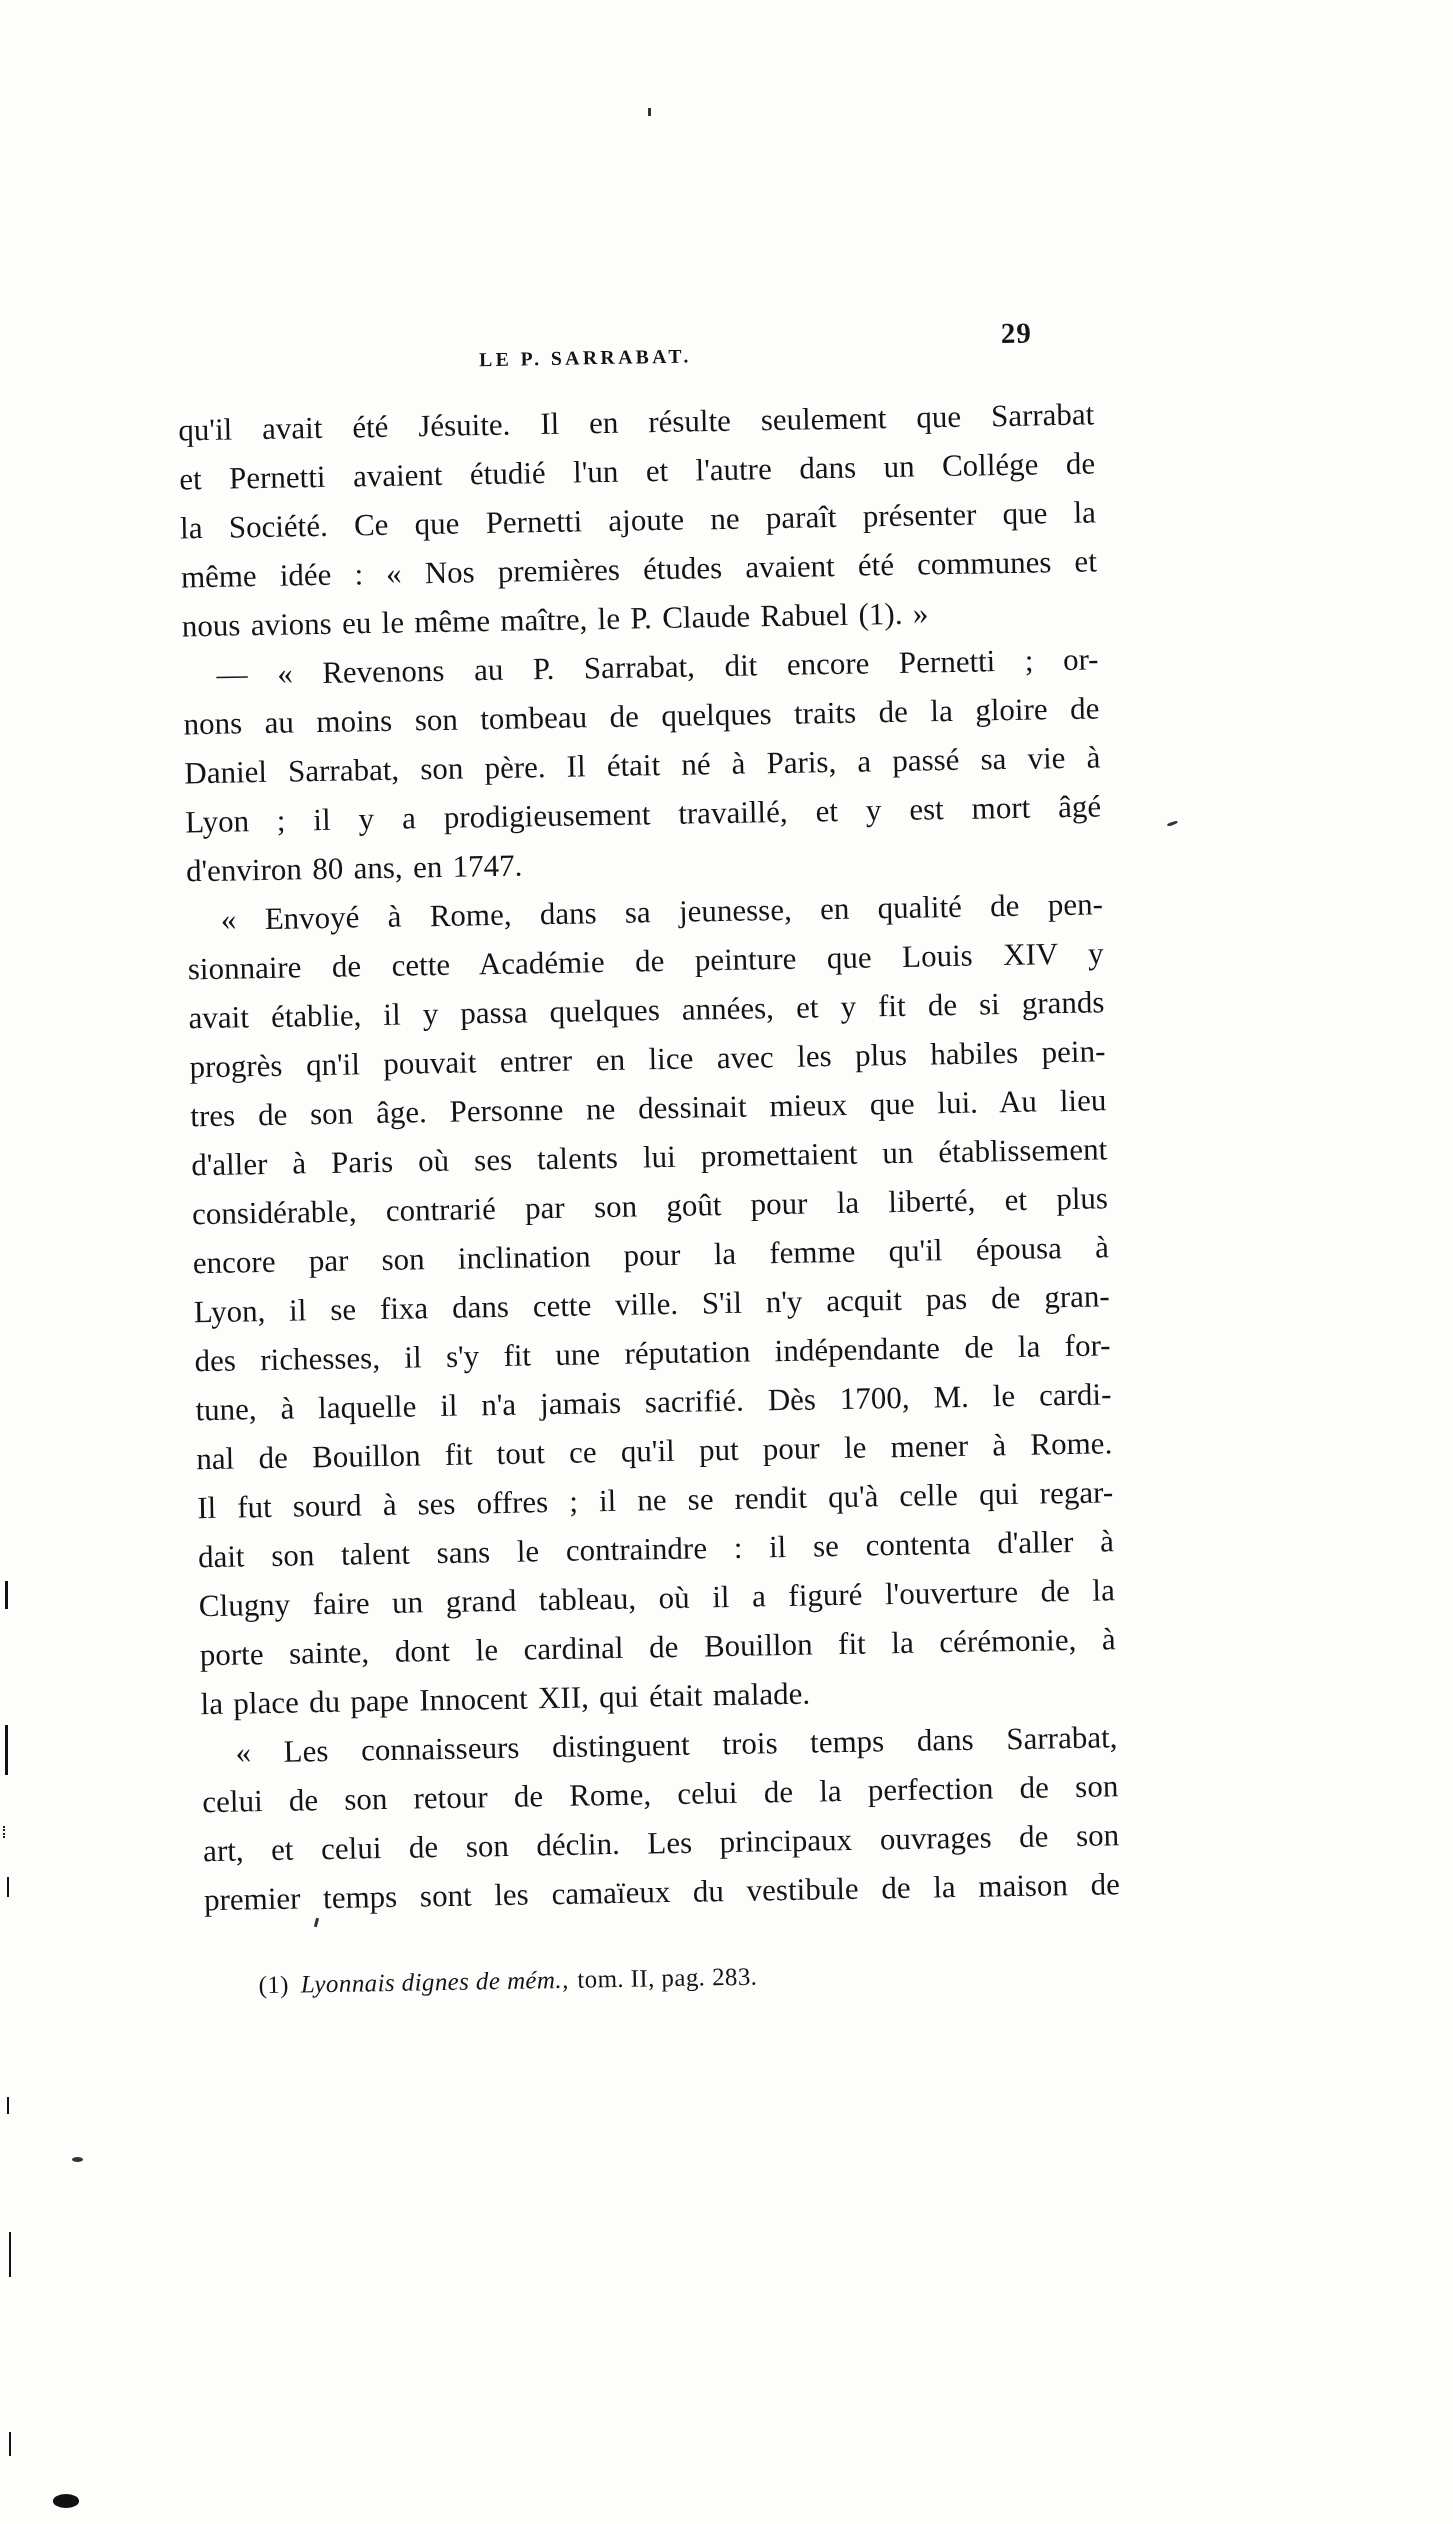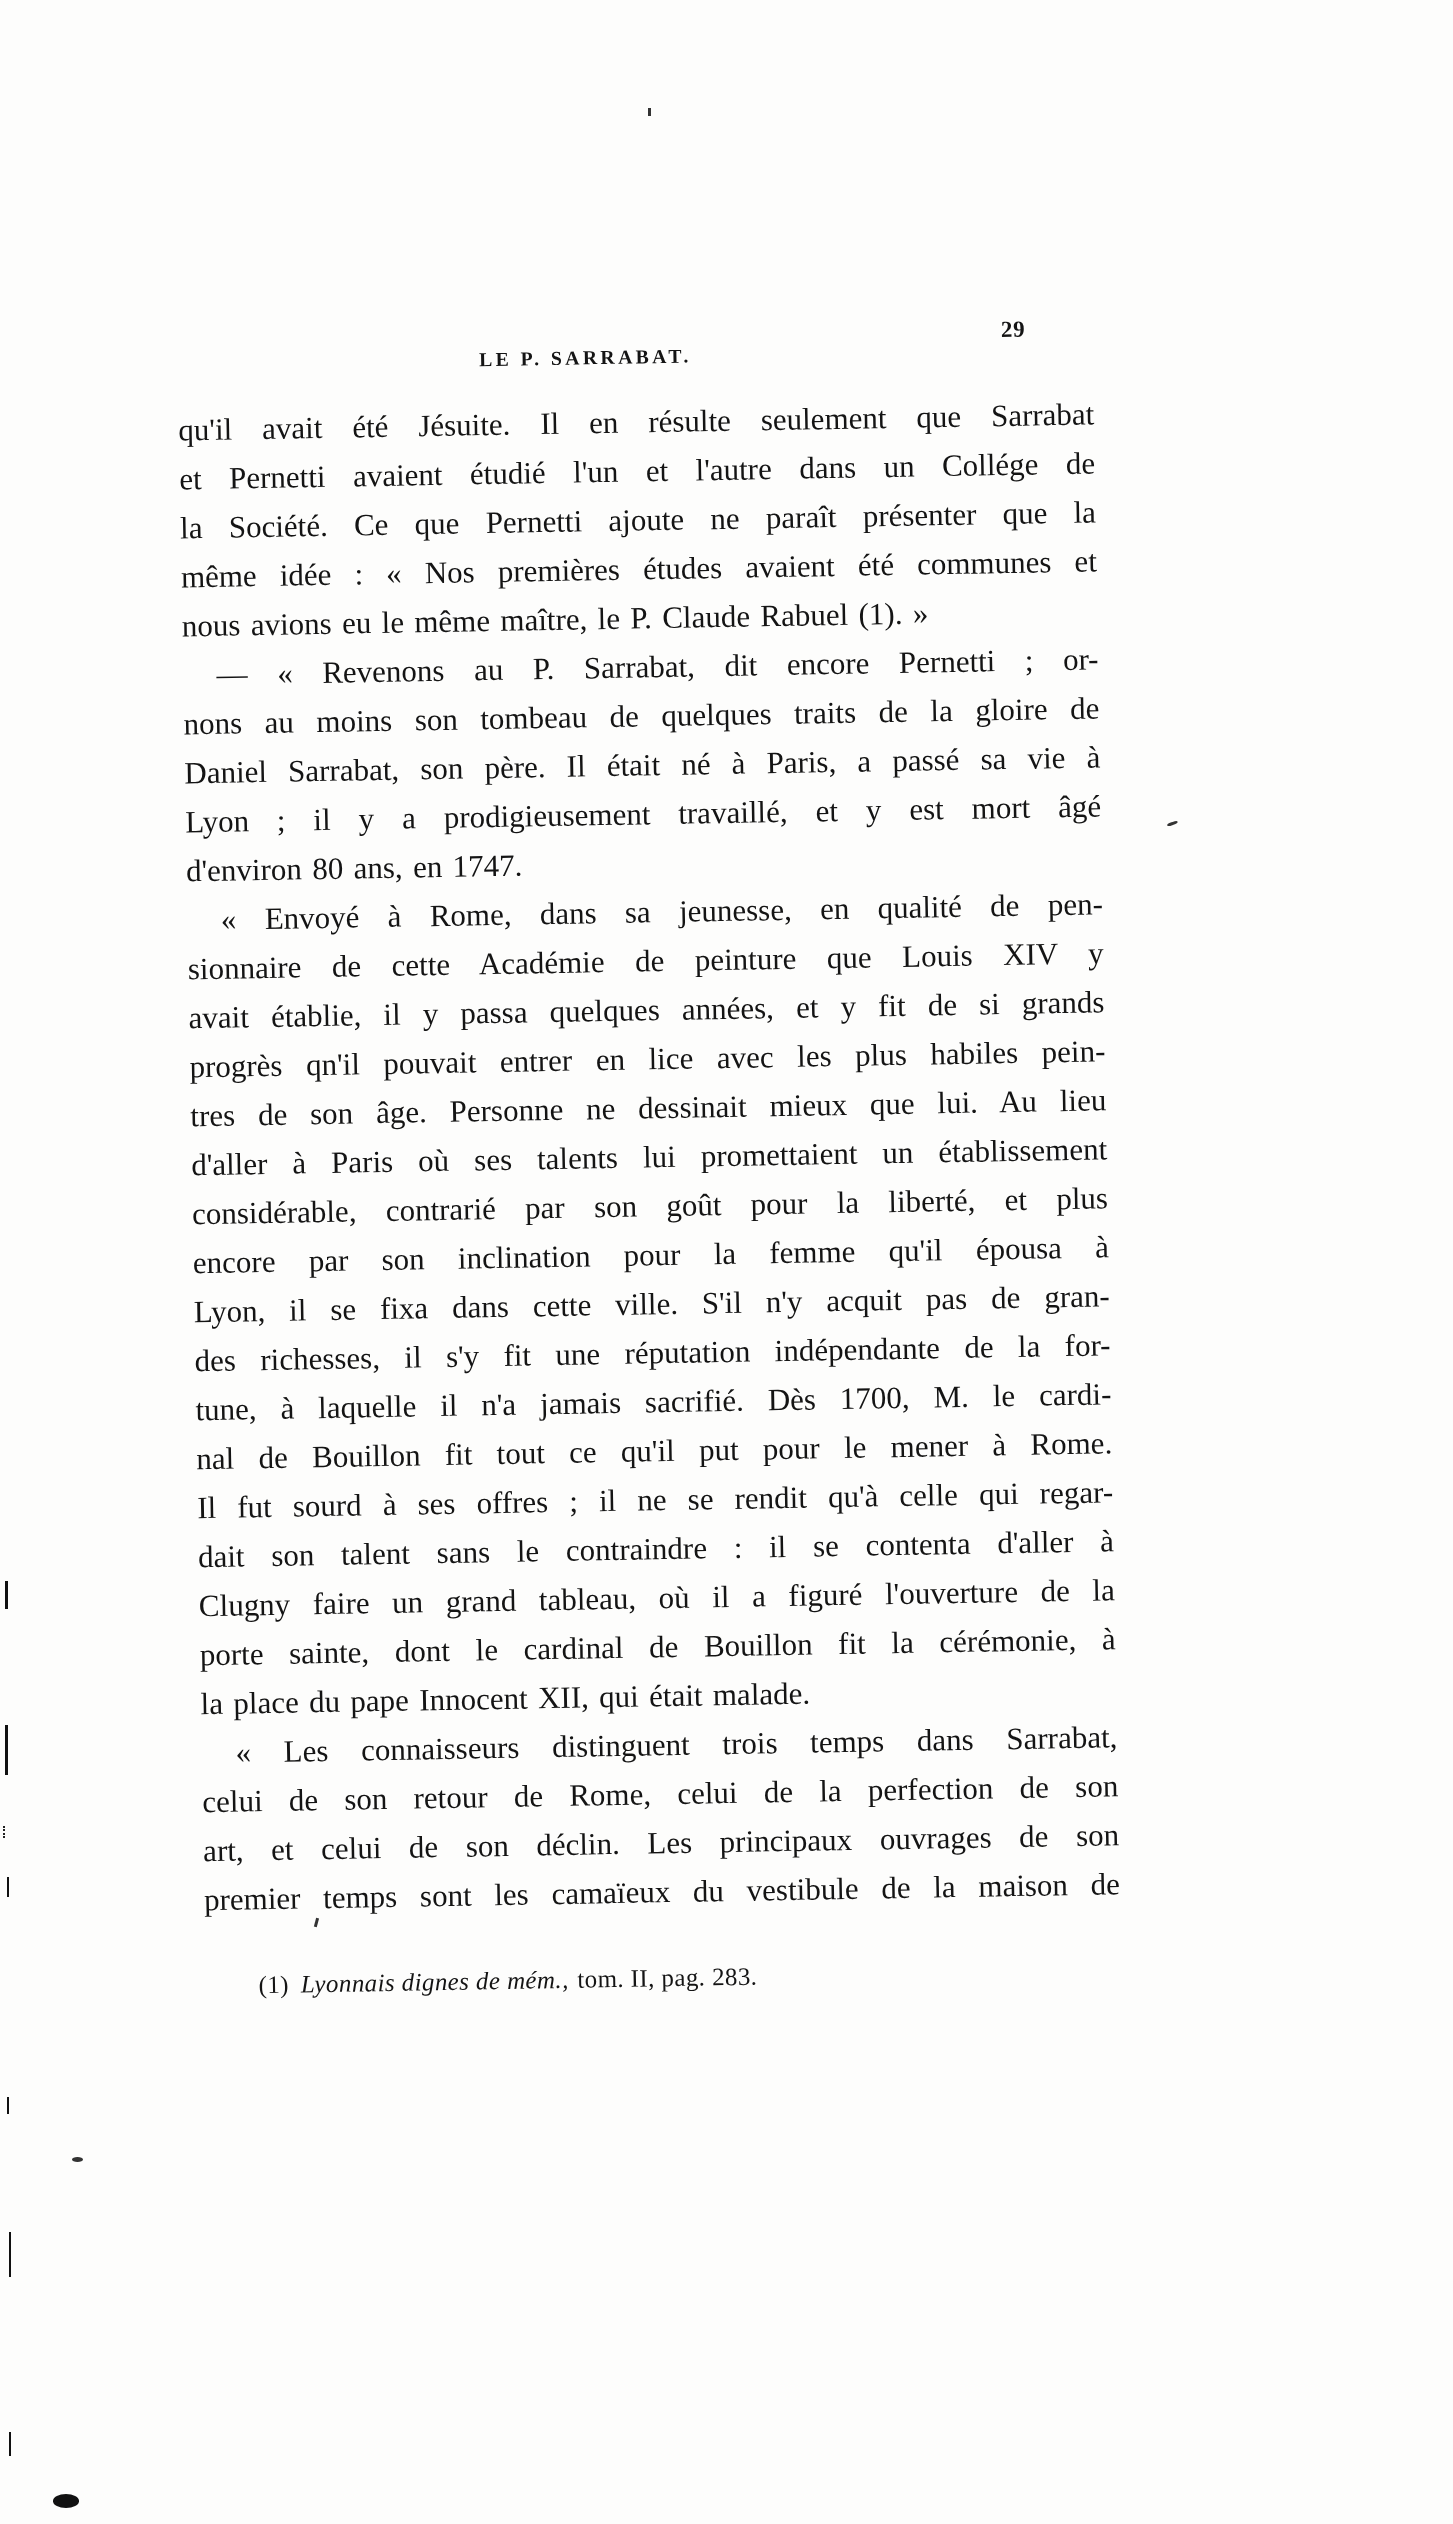--- a/index.html
+++ b/index.html
@@ -27,21 +27,21 @@
     top: 344px;
     font-size: 19.7px;
     font-weight: bold;
     letter-spacing: 3.4px;
     white-space: nowrap;
   }
   .page-number {
     position: absolute;
     left: 1017px;
     top: 322px;
-    font-size: 23px;
+    font-size: 29px;
     font-weight: bold;
     letter-spacing: 0.9px;
   }
   .textblock {
     position: absolute;
     left: 193px;
     top: 396px;
     width: 916px;
     font-size: 31px;
     line-height: 49px;

